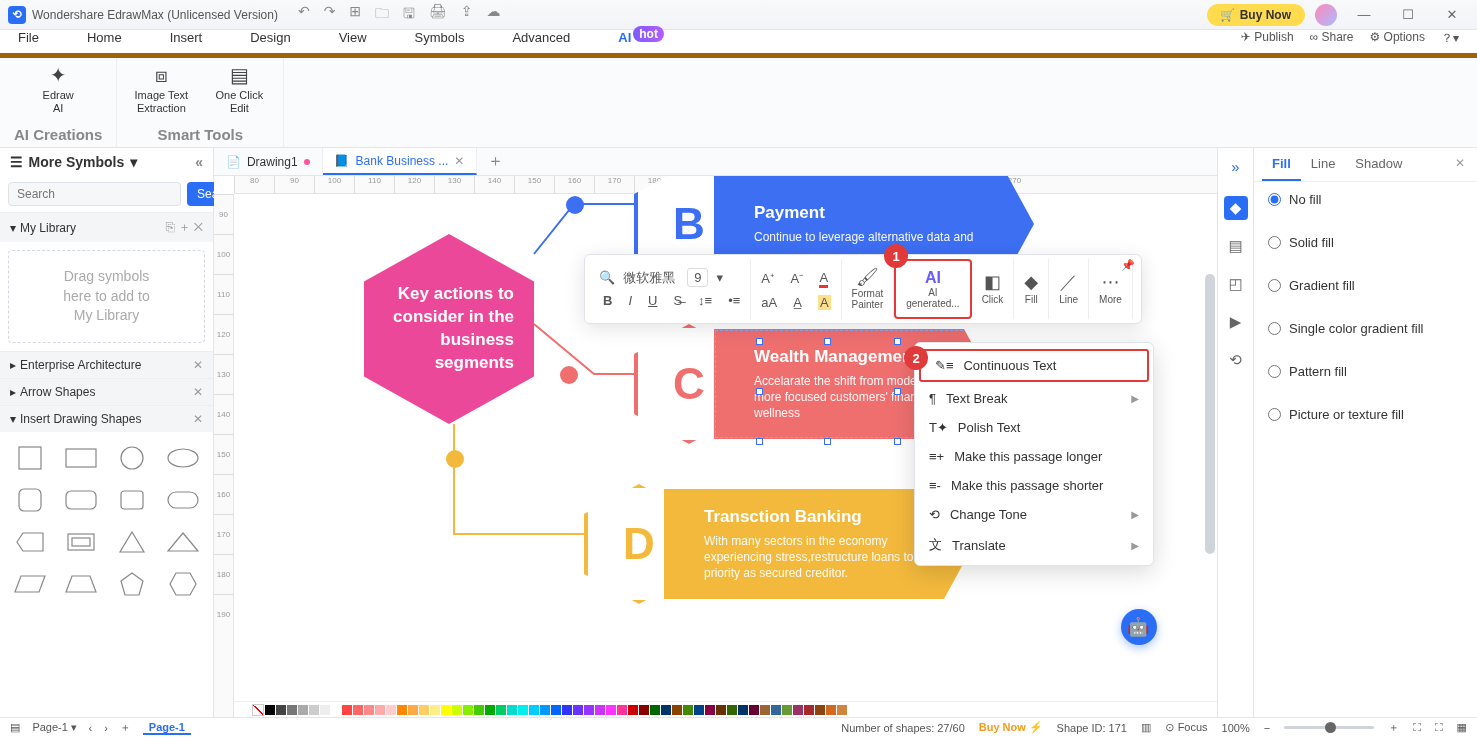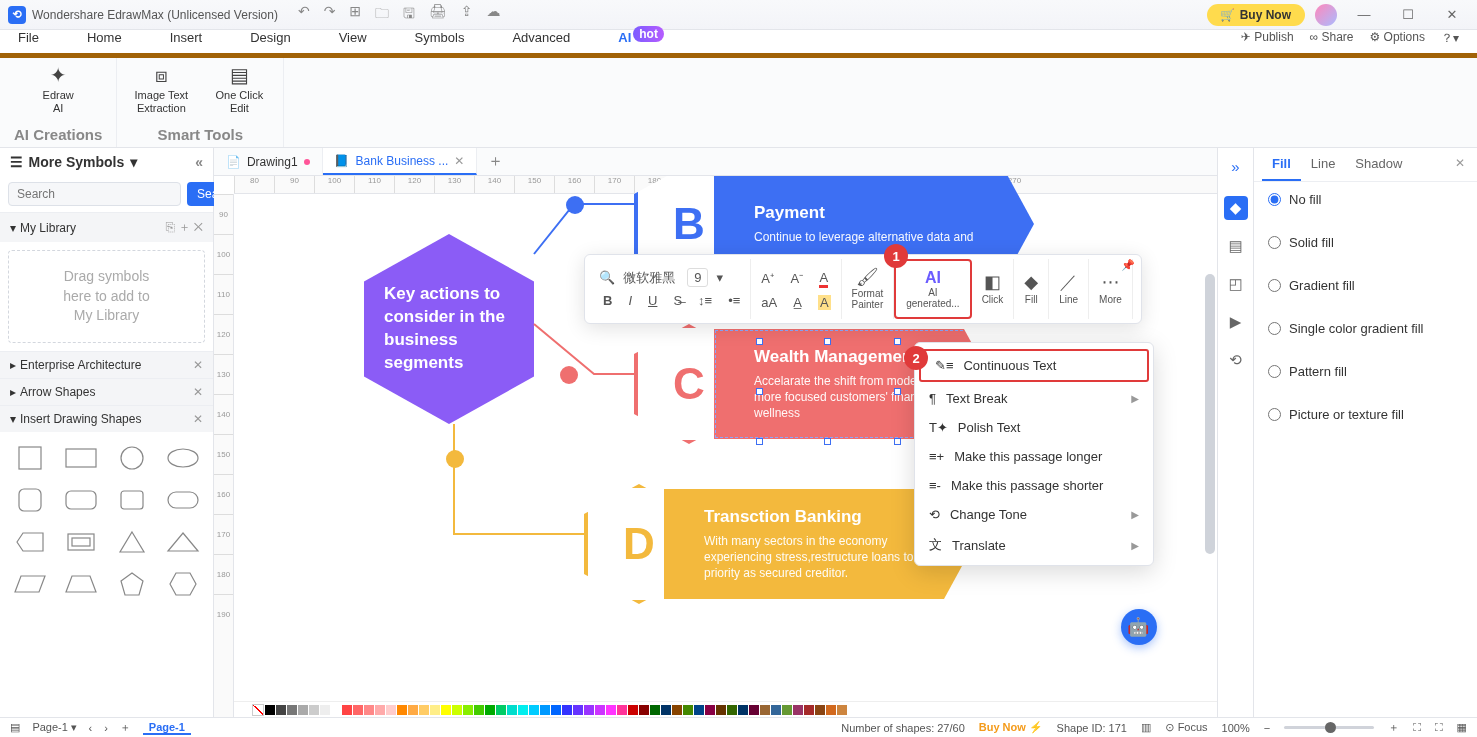--- a/index.html
+++ b/index.html
@@ -45,21 +45,21 @@
 .doctab.active { background:#fff; border-bottom:2px solid #2a6ef5; color:#2a6ef5; }
 .doctab .dot { width:6px; height:6px; border-radius:50%; background:#f59; }
 .doctab .close { color:#999; font-size:12px; }
 .addtab { padding:0 10px; color:#888; font-size:16px; }
 .canvas-wrap { flex:1; position:relative; overflow:hidden; background:#fff; }
 .ruler-h { position:absolute; top:0; left:20px; right:0; height:18px; background:#fafafa; border-bottom:1px solid #e3e5ea; font-size:8px; color:#999; display:flex; }
 .ruler-h span { width:40px; text-align:center; border-left:1px solid #ddd; }
 .ruler-v { position:absolute; top:18px; left:0; width:20px; bottom:0; background:#fafafa; border-right:1px solid #e3e5ea; font-size:8px; color:#999; display:flex; flex-direction:column; }
 .ruler-v span { height:40px; display:flex; align-items:center; justify-content:center; border-top:1px solid #ddd; }
 .canvas { position:absolute; left:20px; top:18px; right:0; bottom:0; background:#fff; }
-.hex-title { position:absolute; width:170px; height:190px; background:#8b5cf6; clip-path:polygon(50% 0,100% 25%,100% 75%,50% 100%,0 75%,0 25%); display:flex; align-items:center; justify-content:center; color:#fff; font-weight:700; font-size:17px; text-align:left; padding:20px; line-height:1.35; }
+.hex-title { position:absolute; width:170px; height:190px; background:#ec4899; clip-path:polygon(50% 0,100% 25%,100% 75%,50% 100%,0 75%,0 25%); display:flex; align-items:center; justify-content:center; color:#fff; font-weight:700; font-size:17px; text-align:right; padding:20px; line-height:1.35; }
 .entry { position:absolute; display:flex; align-items:center; }
 .entry .hex { width:110px; height:120px; clip-path:polygon(50% 0,100% 25%,100% 75%,50% 100%,0 75%,0 25%); display:flex; align-items:center; justify-content:center; font-size:44px; font-weight:700; color:#fff; }
 .entry .bar { height:110px; display:flex; flex-direction:column; justify-content:center; padding:10px 24px 10px 40px; color:#fff; margin-left:-30px; clip-path:polygon(0 0, calc(100% - 30px) 0, 100% 50%, calc(100% - 30px) 100%, 0 100%); }
 .entry .bar h3 { font-size:17px; font-weight:700; margin-bottom:6px; }
 .entry .bar p { font-size:12px; line-height:1.35; opacity:.95; }
 .entry.b .hex { border:4px solid #3d6ff3; background:#fff; color:#3d6ff3; }
 .entry.b .bar { background:#3d6ff3; }
 .entry.c .hex { border:4px solid #ef6f6f; background:#fff; color:#ef6f6f; }
 .entry.c .bar { background:#ef6f6f; }
 .entry.c.selected .bar { outline:1.5px dashed #8aa6ff; outline-offset:-2px; }

